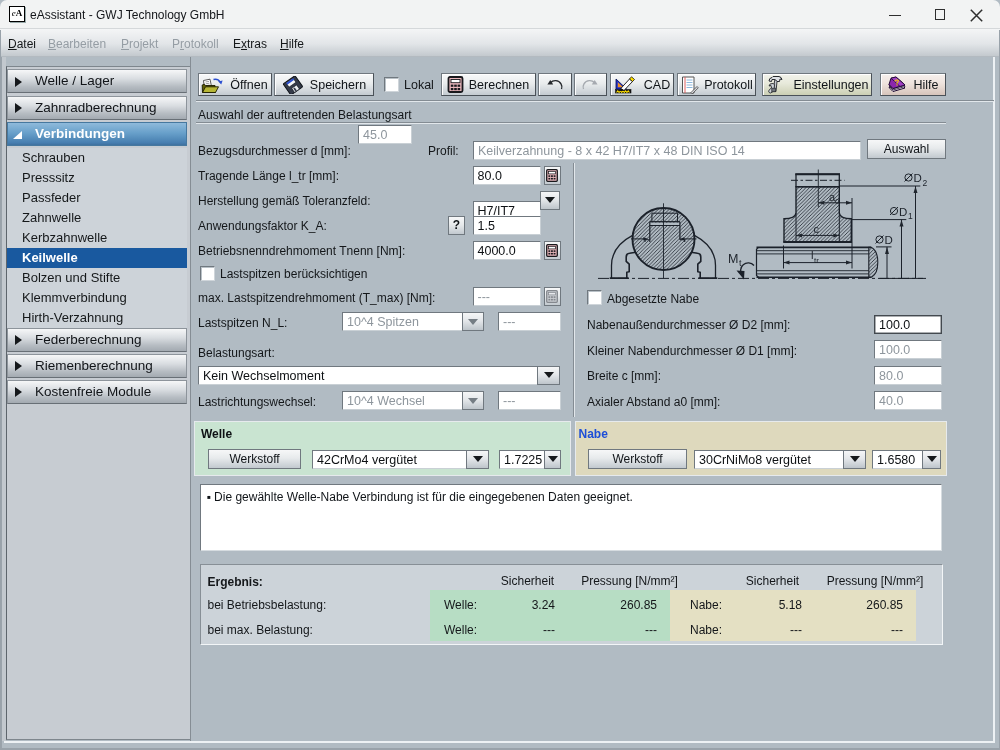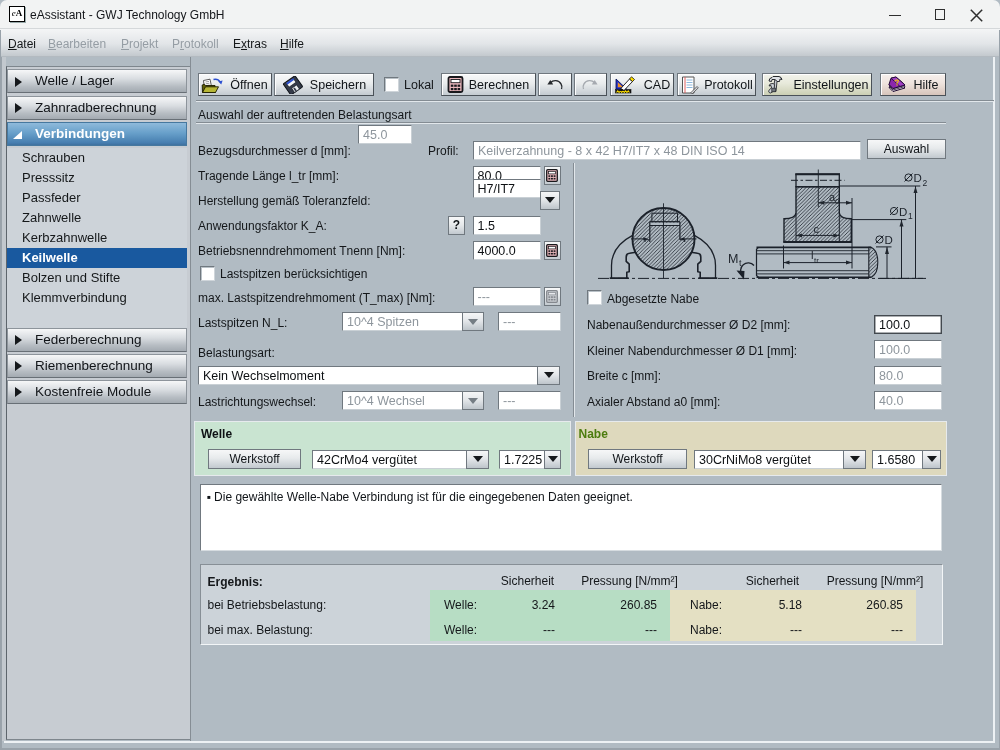--- a/index.html
+++ b/index.html
@@ -70,20 +70,21 @@
 <div class="hdr hdrblue" style="top:122px"><span class="tri2"></span>Verbindungen</div>
 <div class="navlist">
   <div>Schrauben</div>
   <div>Presssitz</div>
   <div>Passfeder</div>
   <div>Zahnwelle</div>
   <div>Kerbzahnwelle</div>
   <div class="sel">Keilwelle</div>
   <div>Bolzen und Stifte</div>
   <div>Klemmverbindung</div>
+  <div>Hirth-Verzahnung</div>
 </div>
 <div class="hdr" style="top:327.5px"><span class="tri"></span>Federberechnung</div>
 <div class="hdr" style="top:353.5px"><span class="tri"></span>Riemenberechnung</div>
 <div class="hdr" style="top:379.5px"><span class="tri"></span>Kostenfreie Module</div>
 
 <div class="tb" style="left:197.5px;width:74px"><svg width="24" height="18" viewBox="0 0 24 18">
       <path d="M12.5,3.5 a5.5,5 0 0 1 6.5,2.5" stroke="#2b4fd0" stroke-width="1.5" fill="none"></path>
       <polygon points="20.3,8.6 17.2,5.4 21.6,4.6" fill="#2b4fd0"></polygon>
       <path d="M3.5,13 L2.5,4.5 L9,3.2 L10.5,10.5 Z" fill="#fff" stroke="#333" stroke-width="0.8"></path>
       <path d="M4.5,6 L8,5.4 M4.8,7.8 L8.4,7.2 M5.1,9.6 L8.7,9" stroke="#777" stroke-width="0.7"></path>
@@ -177,21 +178,21 @@
         <rect x="5" y="6.3" width="1.9" height="1.6"></rect>
         <rect x="7.6" y="6.3" width="1.9" height="1.6"></rect>
         <rect x="2.4" y="8.9" width="1.9" height="1.6"></rect>
         <rect x="5" y="8.9" width="1.9" height="1.6"></rect>
         <rect x="7.6" y="8.9" width="1.9" height="1.6"></rect>
       </g>
     </svg>
   </div>
 
 <div class="lbl" style="left:198px;top:194px">Herstellung gemäß Toleranzfeld:</div>
-<div class="f" style="left:472.5px;top:179px;width:68.5px">H7/IT7</div>
+<div class="f" style="left:472.5px;top:201px;width:68.5px">H7/IT7</div>
 <div class="arrbtn" style="left:540px;top:190.5px;width:20px"></div>
 
 <div class="lbl" style="left:198px;top:219px">Anwendungsfaktor K_A:</div>
 <div class="smbtn" style="left:448px;top:215.5px;width:17px;height:19px;font-weight:bold">?</div>
 <div class="f" style="left:472.5px;top:215.5px;width:68.5px">1.5</div>
 
 <div class="lbl" style="left:198px;top:244px">Betriebsnenndrehmoment Tnenn [Nm]:</div>
 <div class="f" style="left:472.5px;top:240.5px;width:68.5px">4000.0</div>
 <div class="smbtn calcbtn" style="left:543.5px;top:240.5px;width:17px;height:19px">
     <svg width="12" height="13" viewBox="0 0 12 13">
@@ -362,21 +363,21 @@
 <div class="abs" style="left:194px;top:421px;width:377px;height:55px;background:#c9e4d1;border:1px solid #e6eaed">
   <div class="abs" style="left:6px;top:5px;font-size:12px;font-weight:bold;color:#0e1114">Welle</div>
 </div>
 <div class="smbtn" style="left:208px;top:448.5px;width:93px;height:20px">Werkstoff</div>
 <div class="f" style="left:312px;top:449.5px;width:155px">42CrMo4 vergütet</div>
 <div class="arrbtn" style="left:466px;top:449.5px;width:23px"></div>
 <div class="f" style="left:499px;top:449.5px;width:46px">1.7225</div>
 <div class="arrbtn" style="left:544px;top:449.5px;width:17px"></div>
 
 <div class="abs" style="left:574.5px;top:421px;width:372.5px;height:55px;background:#ded9bd;border:1px solid #e6eaed">
-  <div class="abs" style="left:3px;top:5px;font-size:12px;font-weight:bold;color:#4d7c0f">Nabe</div>
+  <div class="abs" style="left:3px;top:5px;font-size:12px;font-weight:bold;color:#1d4ed8">Nabe</div>
 </div>
 <div class="smbtn" style="left:588px;top:448.5px;width:99px;height:20px">Werkstoff</div>
 <div class="f" style="left:694px;top:449.5px;width:150px">30CrNiMo8 vergütet</div>
 <div class="arrbtn" style="left:843px;top:449.5px;width:23px"></div>
 <div class="f" style="left:872px;top:449.5px;width:51px">1.6580</div>
 <div class="arrbtn" style="left:922px;top:449.5px;width:19px"></div>
 
 <div class="abs" style="left:199.5px;top:484px;width:742px;height:67px;background:#fff;border:1px solid #70787f;border-bottom-color:#d6dce0;border-right-color:#d6dce0">
   <div class="abs" style="left:6px;top:5px;font-size:12px;color:#101418">▪ Die gewählte Welle-Nabe Verbindung ist für die eingegebenen Daten geeignet.</div>
 </div>

